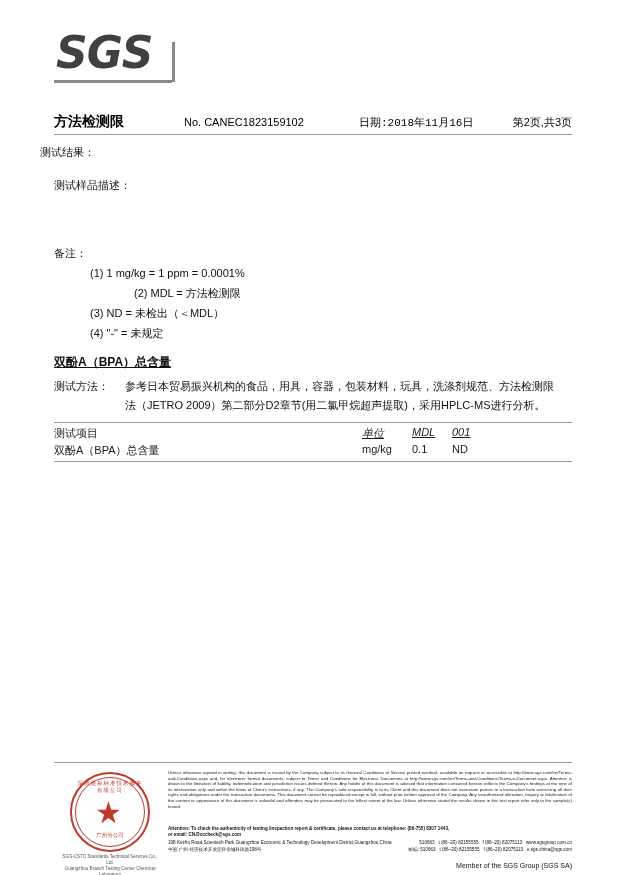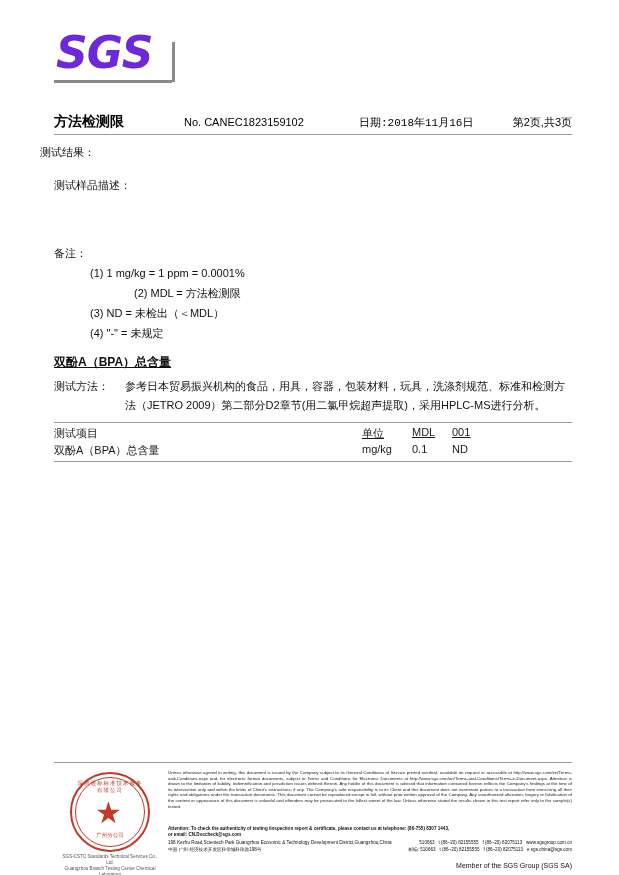--- a/index.html
+++ b/index.html
@@ -29,21 +29,21 @@
     top: 34px;
     width: 130px;
     height: 52px;
   }
   .logo-text {
     font-family: "DejaVu Sans", sans-serif;
     font-weight: bold;
     font-style: italic;
     font-size: 44px;
     letter-spacing: -1px;
-    color: #6d28d9;
+    color: #404040;
     line-height: 46px;
     position: relative;
     top: -4px;
     left: 2px;
   }
   .logo-rule {
     position: absolute;
     left: 0;
     top: 46px;
     width: 118px;
@@ -103,21 +103,21 @@
 
   
   .t {
     position: absolute;
     font-size: 11px;
     color: #111;
     line-height: 15px;
     white-space: nowrap;
   }
   .bold { font-weight: bold; }
-  .ul { text-decoration: underline; }
+  .ul { text-decoration: underline; font-style: italic; }
 
   #results-label { left: 40px; top: 145px; font-family: Liberation Serif, serif; }
   #sample-desc-label { left: 54px; top: 178px; }
 
   
   .sample-table {
     position: absolute;
     left: 86px;
     top: 199px;
     font-size: 11px;
@@ -345,21 +345,21 @@
 
   <div class="t" id="remark-label">备注：</div>
   <div class="t remark-item" style="top:266px;">(1) 1 mg/kg = 1 ppm = 0.0001%</div>
   <div class="t remark-item" style="top:286px;margin-left:44px;">(2) MDL = 方法检测限</div>
   <div class="t remark-item" style="top:306px;">(3) ND = 未检出（＜MDL）</div>
   <div class="t remark-item" style="top:326px;">(4) "-" = 未规定</div>
 
   <div class="t" id="bpa-heading">双酚A（BPA）总含量</div>
 
   <div class="t" id="method-label">测试方法：</div>
-  <div class="method-line" style="top:379px;">参考日本贸易振兴机构的食品，用具，容器，包装材料，玩具，洗涤剂规范、标准和检测方</div>
+  <div class="method-line" style="top:379px;">参考日本贸易振兴机构的食品，用具，容器，包装材料，玩具，洗涤剂规范、方法检测限</div>
   <div class="method-line" style="top:398px;">法（JETRO 2009）第二部分D2章节(用二氯甲烷超声提取)，采用HPLC-MS进行分析。</div>
 
   <div class="res-hr-top"></div>
   <div class="res-head c-item">测试项目</div>
   <div class="res-head c-unit ul">单位</div>
   <div class="res-head c-mdl ul">MDL</div>
   <div class="res-head c-001 ul bold">001</div>
 
   <div class="res-cell c-item">双酚A（BPA）总含量</div>
   <div class="res-cell c-unit">mg/kg</div>

